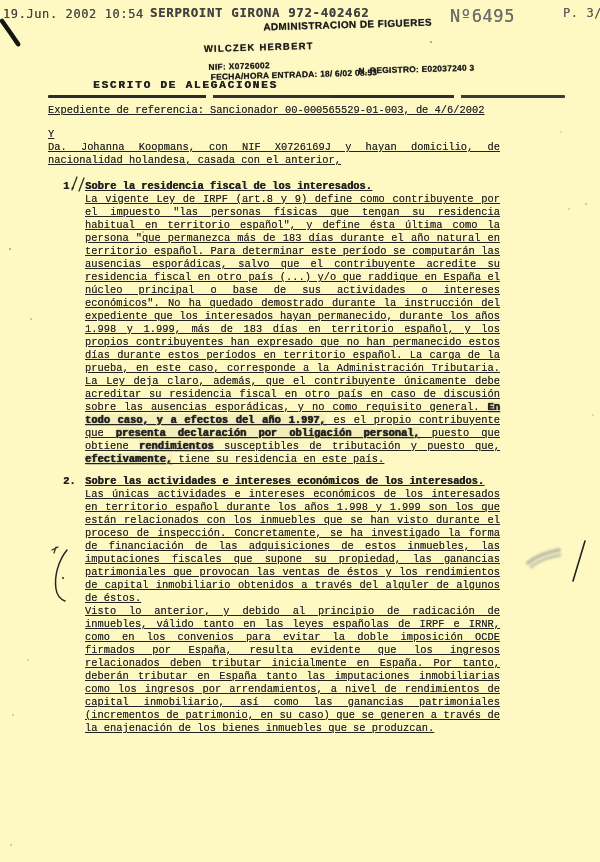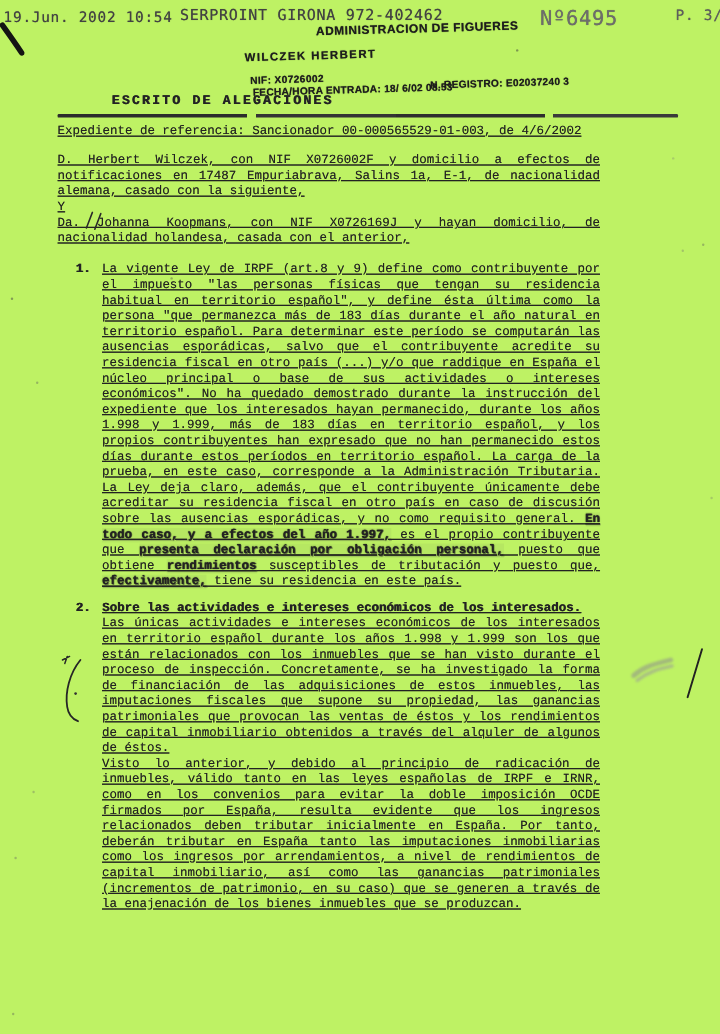--- a/index.html
+++ b/index.html
@@ -4,31 +4,31 @@
 <style>
   * { box-sizing: border-box; }
   html,body { margin:0; padding:0; }
   body {
     width:600px; height:862px;
     font-family:"Liberation Mono","DejaVu Sans Mono",monospace;
     background:#d8d6d2;
   }
   .page {
     position:relative; width:600px; height:862px;
-    background:#bef264; overflow:hidden; color:#1f1f1f;
+    background:#fef9c3; overflow:hidden; color:#1f1f1f;
   }
   
   .fx {
     position:absolute; white-space:nowrap;
     font-family:"DejaVu Sans Mono",monospace;
     color:#424242; letter-spacing:.6px;
     text-shadow:0 0 .6px rgba(60,60,60,.7);
   }
   .fx-date   { left:3px;   top:7px;  font-size:12px; }
-  .fx-sender { left:150px; top:5px;  font-size:12.5px; }
+  .fx-sender { left:150px; top:5px;  font-size:12.5px;font-weight:bold; }
   .fx-number { left:450px; top:6px;  font-size:17px; color:#6d6d6d; }
   .fx-page   { left:563px; top:6px;  font-size:12px; color:#5e5e5e; }
   
   .stamp {
     position:absolute; left:200px; top:16px; width:370px; height:70px;
     transform:rotate(-1.6deg);
     font-family:"Liberation Sans",sans-serif; font-weight:bold; color:#1d1d1d;
   }
   .stamp span { position:absolute; white-space:nowrap; text-shadow:0 0 .7px rgba(20,20,20,.8); }
   .st-office   { left:64px;  top:2px;  font-size:10px; letter-spacing:.4px; }
@@ -115,28 +115,28 @@
     <span class="st-entry">FECHA/HORA ENTRADA: 18/ 6/02 08.53</span>
     <span class="st-registry">N. REGISTRO: E02037240 3</span>
   </div>
 
   <div class="doc-title">ESCRITO DE ALEGACIONES</div>
   <div class="title-rule"></div>
 
   <div class="doc-body">
     <p class="m-ref">Expediente de referencia: Sancionador 00-000565529-01-003, de 4/6/2002</p>
 
-    <p>D. Herbert Wilczek, con NIF X0726002F y domicilio a efectos de notificaciones en 17487 Empuriabrava, Salins 1a, E-1, de nacionalidad alemana, casado con la siguiente,</p>
     <p class="conj">Y</p>
     <p>Da. Johanna Koopmans, con NIF X0726169J y hayan domicilio, de nacionalidad holandesa, casada con el anterior,</p>
 
 
 
     <div class="alg alg-1">
       <span class="alg-num">1.</span>
+      <p class="alg-head">Sobre la residencia fiscal de los interesados.</p>
       <p><span>La vigente Ley de IRPF (art.8 y 9) define como contribuyente por el impuesto "las personas físicas que tengan su residencia habitual en territorio español", y define ésta última como la persona "que permanezca más de 183 días durante el año natural en territorio español. Para determinar este período se computarán las ausencias esporádicas, salvo que el contribuyente acredite su residencia fiscal en otro país (...) y/o que raddique en España el núcleo principal o base de sus actividades o intereses económicos". No ha quedado demostrado durante la instrucción del expediente que los interesados hayan permanecido, durante los años 1.998 y 1.999, más de 183 días en territorio español, y los propios contribuyentes han expresado que no han permanecido estos días durante estos períodos en territorio español. La carga de la prueba, en este caso, corresponde a la Administración Tributaria. La Ley deja claro, además, que el contribuyente únicamente debe acreditar su residencia fiscal en otro país en caso de discusión sobre las ausencias esporádicas, y no como requisito general. </span><span class="emph">En todo caso, y a efectos del año 1.997,</span><span> es el propio contribuyente que </span><span class="emph">presenta declaración por obligación personal,</span><span> puesto que obtiene </span><span class="emph">rendimientos</span><span> susceptibles de tributación y puesto que, </span><span class="emph">efectivamente,</span><span> tiene su residencia en este país.</span></p>
     </div>
 
     <div class="alg alg-2">
       <span class="alg-num">2.</span>
       <p class="alg-head">Sobre las actividades e intereses económicos de los interesados.</p>
       <p>Las únicas actividades e intereses económicos de los interesados en territorio español durante los años 1.998 y 1.999 son los que están relacionados con los inmuebles que se han visto durante el proceso de inspección. Concretamente, se ha investigado la forma de financiación de las adquisiciones de estos inmuebles, las imputaciones fiscales que supone su propiedad, las ganancias patrimoniales que provocan las ventas de éstos y los rendimientos de capital inmobiliario obtenidos a través del alquler de algunos de éstos.</p>
       <p>Visto lo anterior, y debido al principio de radicación de inmuebles, válido tanto en las leyes españolas de IRPF e IRNR, como en los convenios para evitar la doble imposición OCDE firmados por España, resulta evidente que los ingresos relacionados deben tributar inicialmente en España. Por tanto, deberán tributar en España tanto las imputaciones inmobiliarias como los ingresos por arrendamientos, a nivel de rendimientos de capital inmobiliario, así como las ganancias patrimoniales (incrementos de patrimonio, en su caso) que se generen a través de la enajenación de los bienes inmuebles que se produzcan.</p>
     </div>
   </div>

